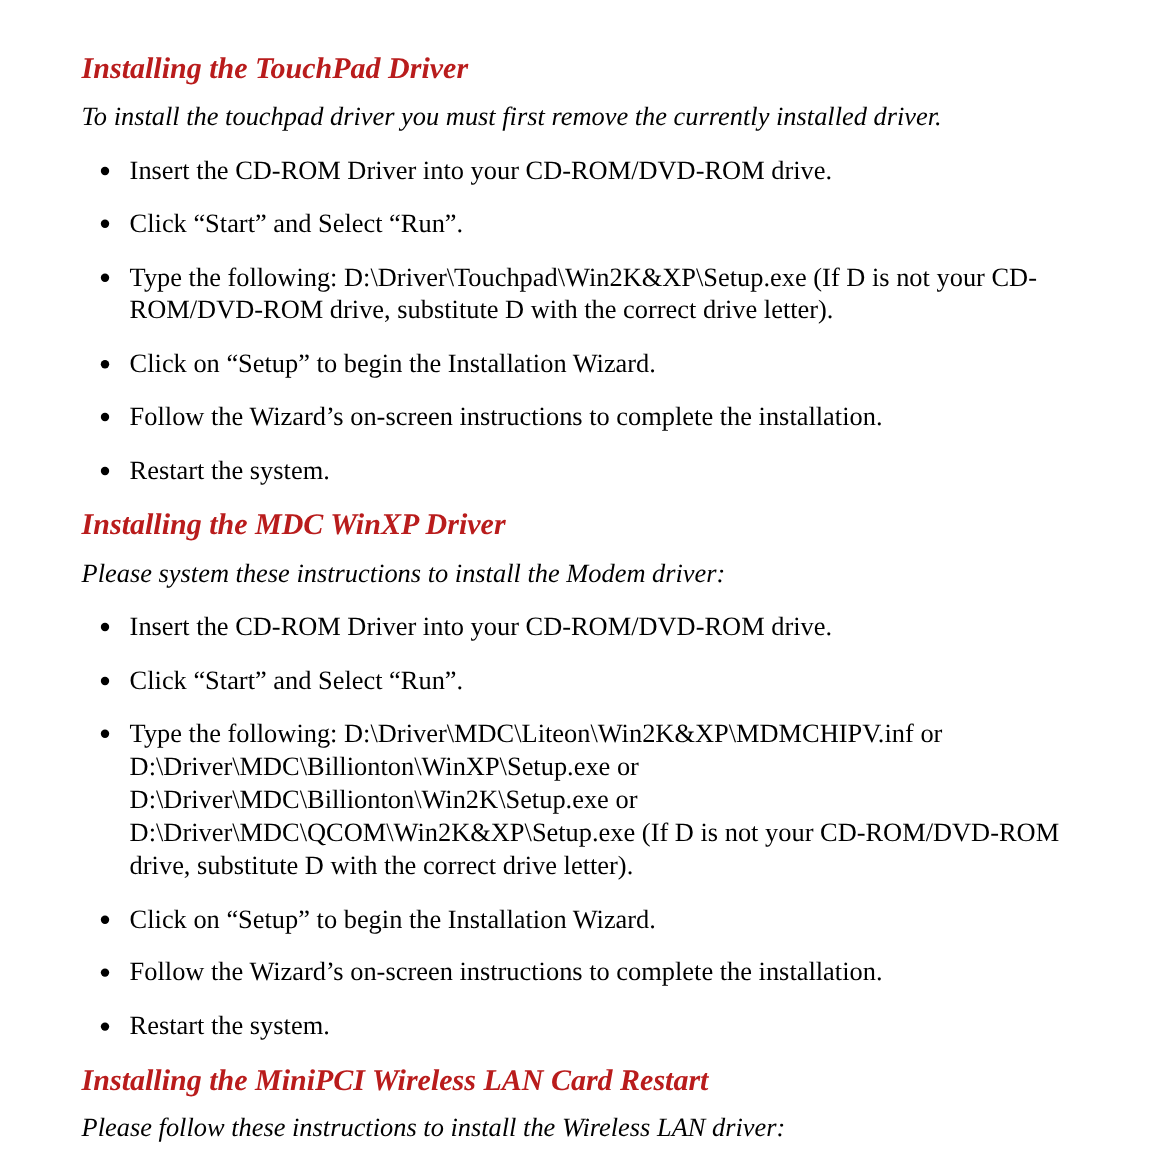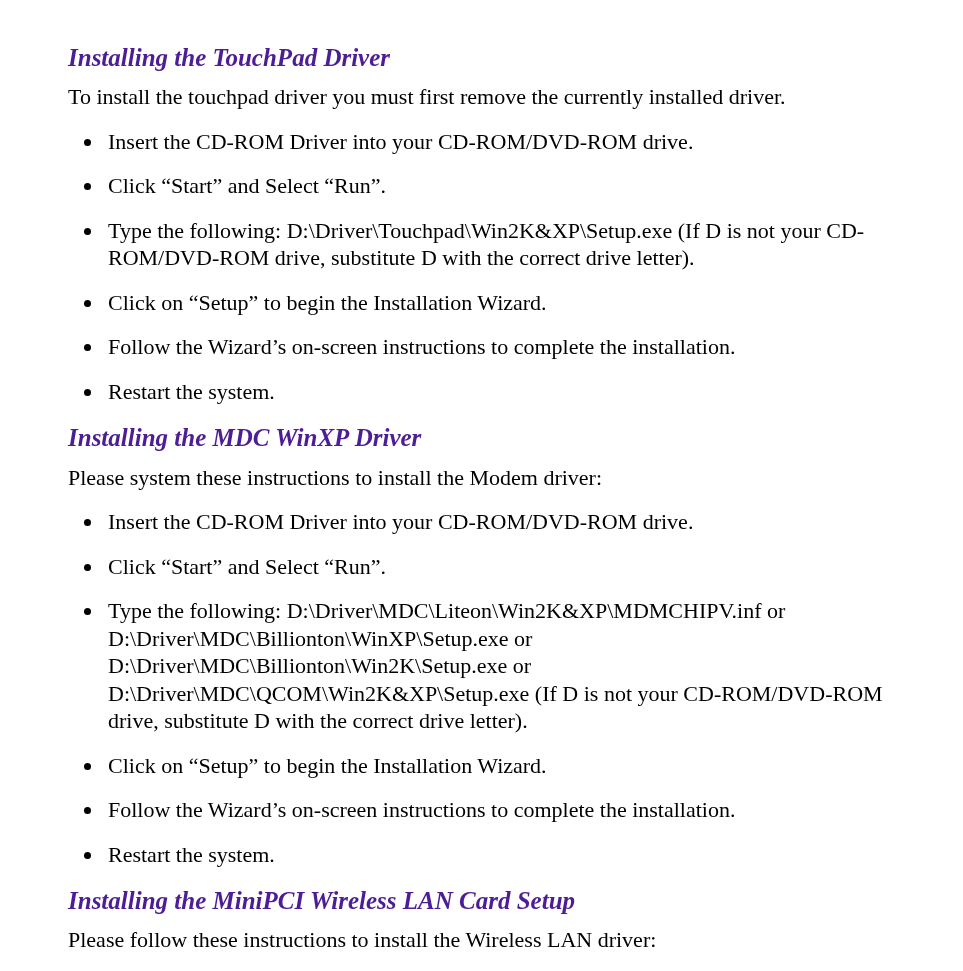--- a/index.html
+++ b/index.html
@@ -7,28 +7,29 @@
     font-size: 22px;
     color: #000;
     background: #fff;
     margin: 0;
     padding: 28px 30px 12px 68px;
     width: 963px;
     box-sizing: border-box;
     line-height: 1.25;
   }
   .section-heading {
-    color: #4c1d95;
+    color: #b91c1c;
     font-style: italic;
     font-weight: bold;
     font-size: 25px;
     margin: 14px 0 10px 0;
   }
   .intro {
     margin: 6px 0 6px 0;
+    font-style: italic;
   }
   ul.bullets {
     list-style-type: disc;
     padding-left: 36px;
     margin: 6px 0 10px 0;
   }
   ul.bullets li {
     margin: 17px 0;
     padding-left: 4px;
   }
@@ -63,17 +64,17 @@
 <div class="intro">Please system these instructions to install the Modem driver:</div>
 <ul class="bullets">
   <li>Insert the CD-ROM Driver into your CD-ROM/DVD-ROM drive.</li>
   <li>Click “Start” and Select “Run”.</li>
   <li>Type the following: D:\Driver\MDC\Liteon\Win2K&amp;XP\MDMCHIPV.inf or D:\Driver\MDC\Billionton\WinXP\Setup.exe or D:\Driver\MDC\Billionton\Win2K\Setup.exe or D:\Driver\MDC\QCOM\Win2K&amp;XP\Setup.exe (If D is not your CD-ROM/DVD-ROM drive, substitute D with the correct drive letter).</li>
   <li>Click on “Setup” to begin the Installation Wizard.</li>
   <li>Follow the Wizard’s on-screen instructions to complete the installation.</li>
   <li>Restart the system.</li>
 </ul>
 
-<div class="section-heading">Installing the MiniPCI Wireless LAN Card Setup</div>
+<div class="section-heading">Installing the MiniPCI Wireless LAN Card Restart</div>
 <div class="intro">Please follow these instructions to install the Wireless LAN driver:</div>
 
 <hr class="hr">
 <div class="page-number">46</div>
 
 </body></html>

